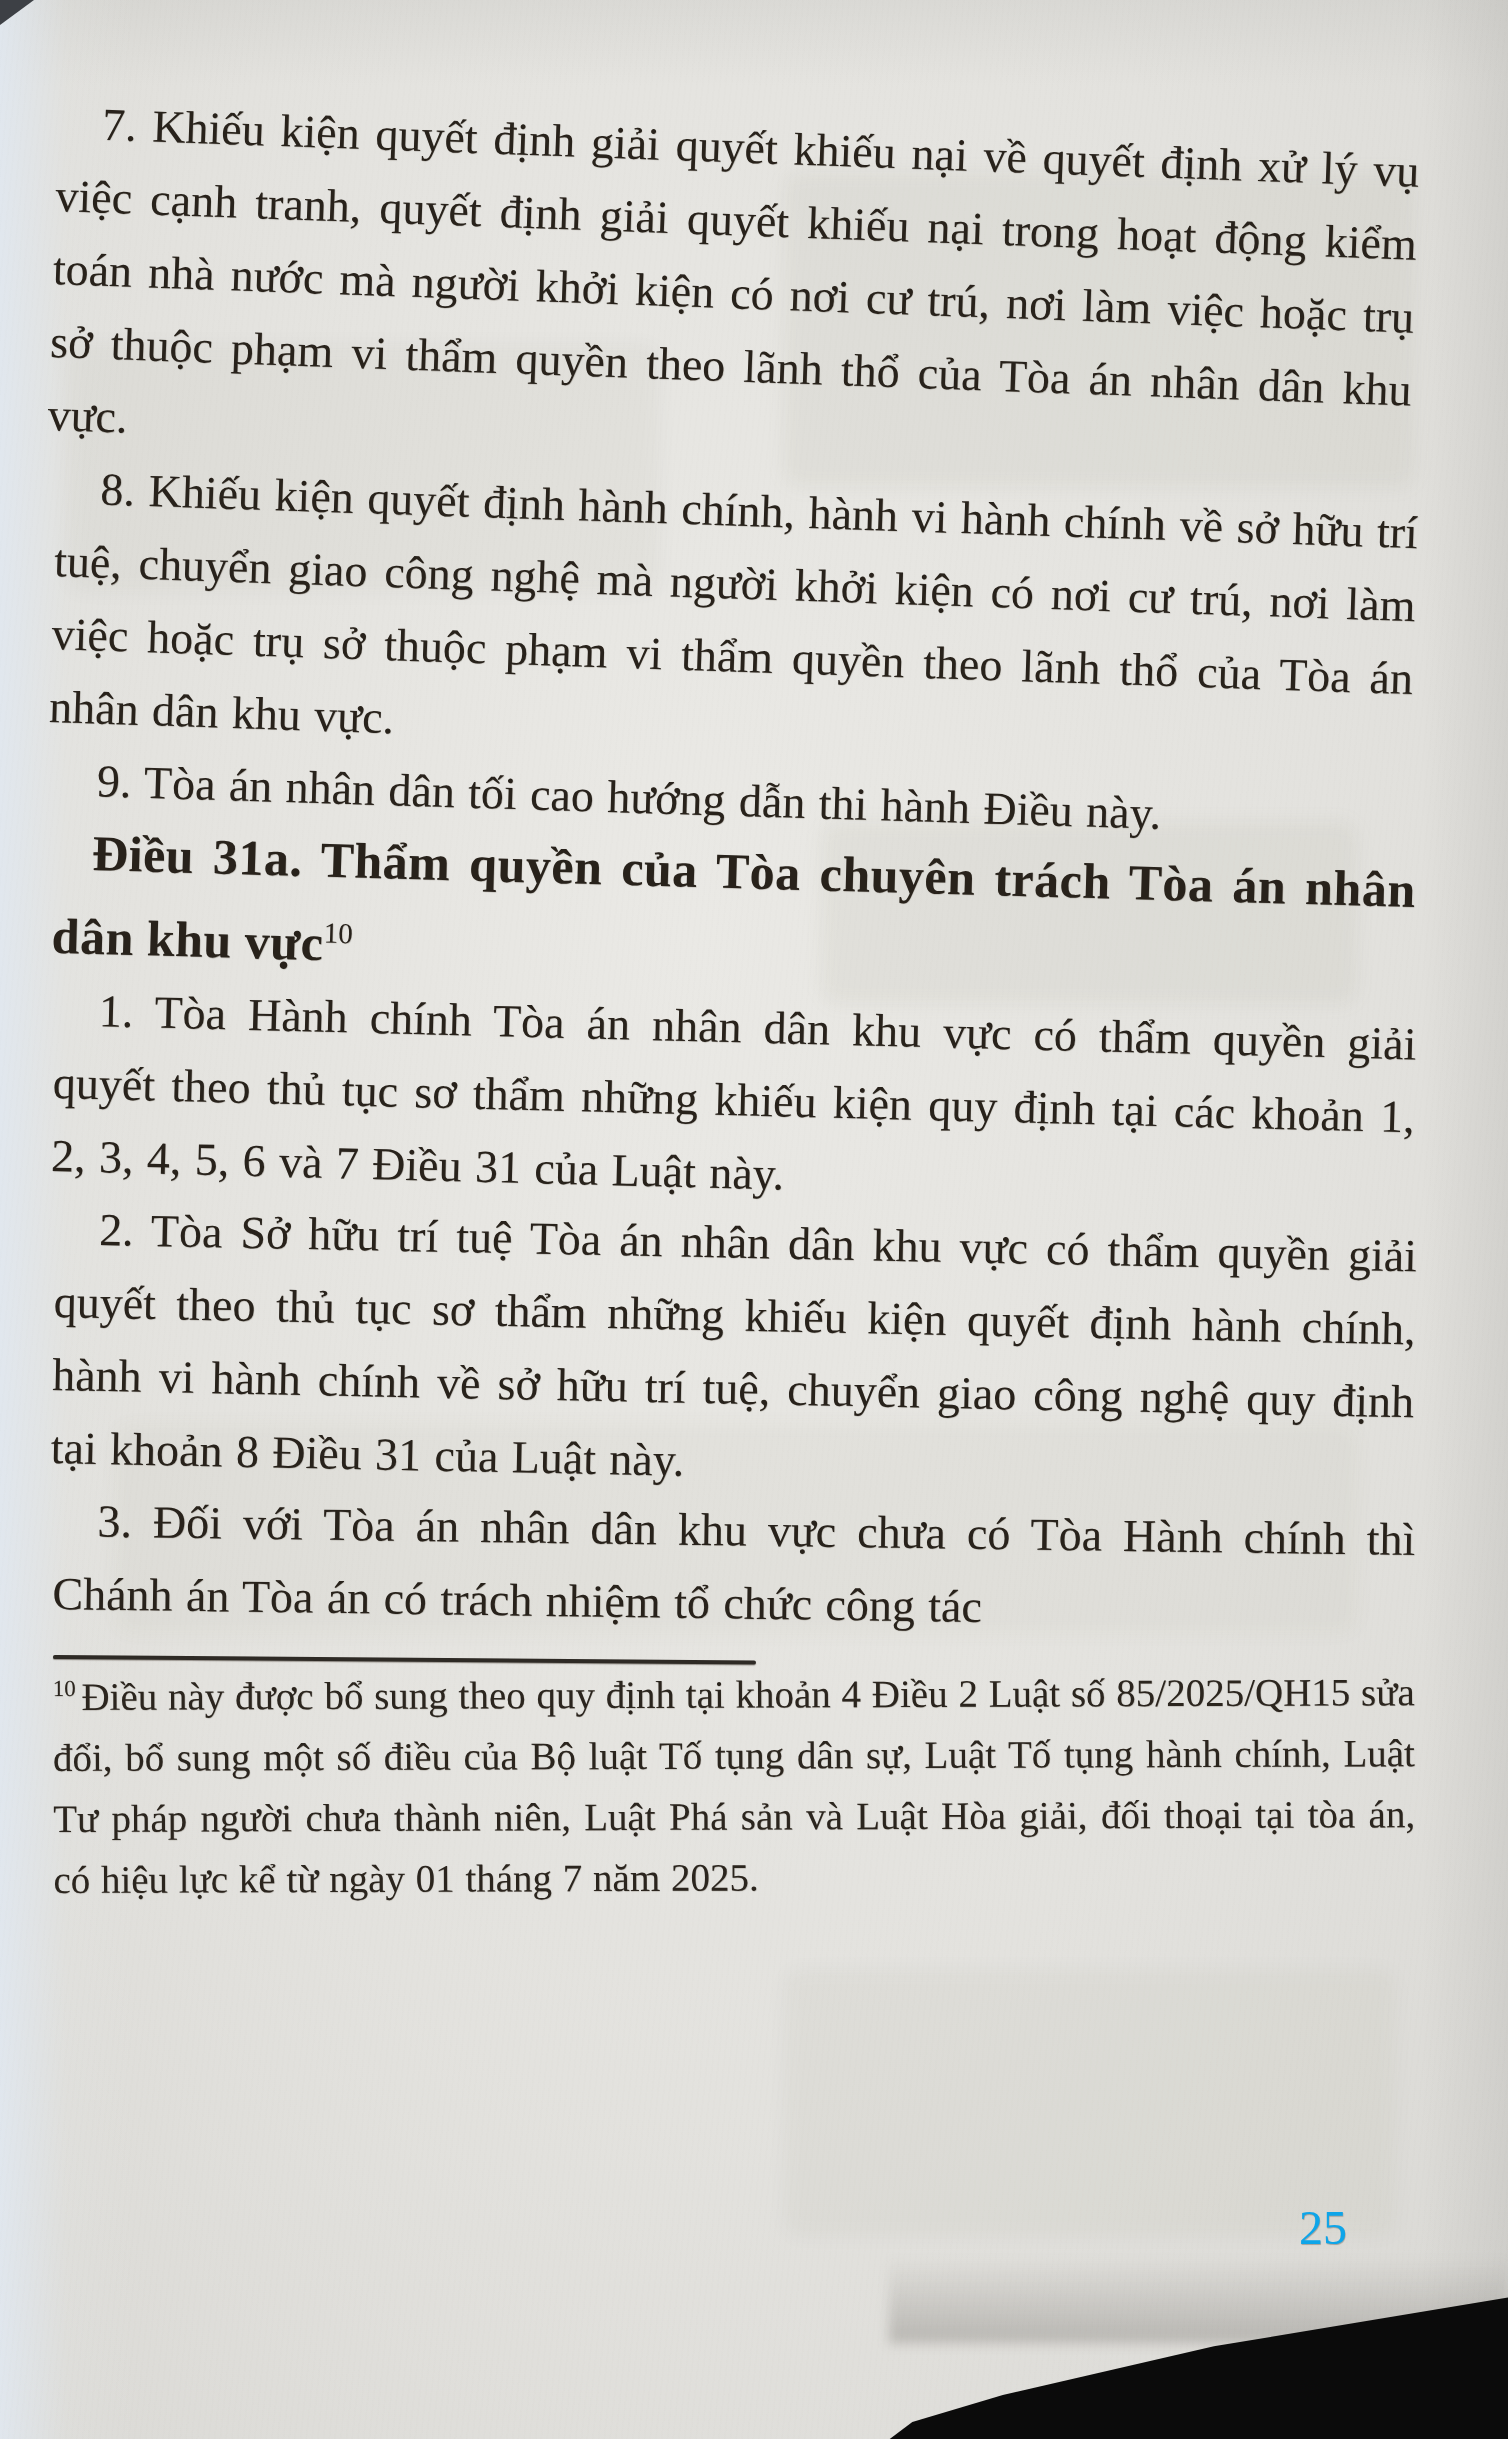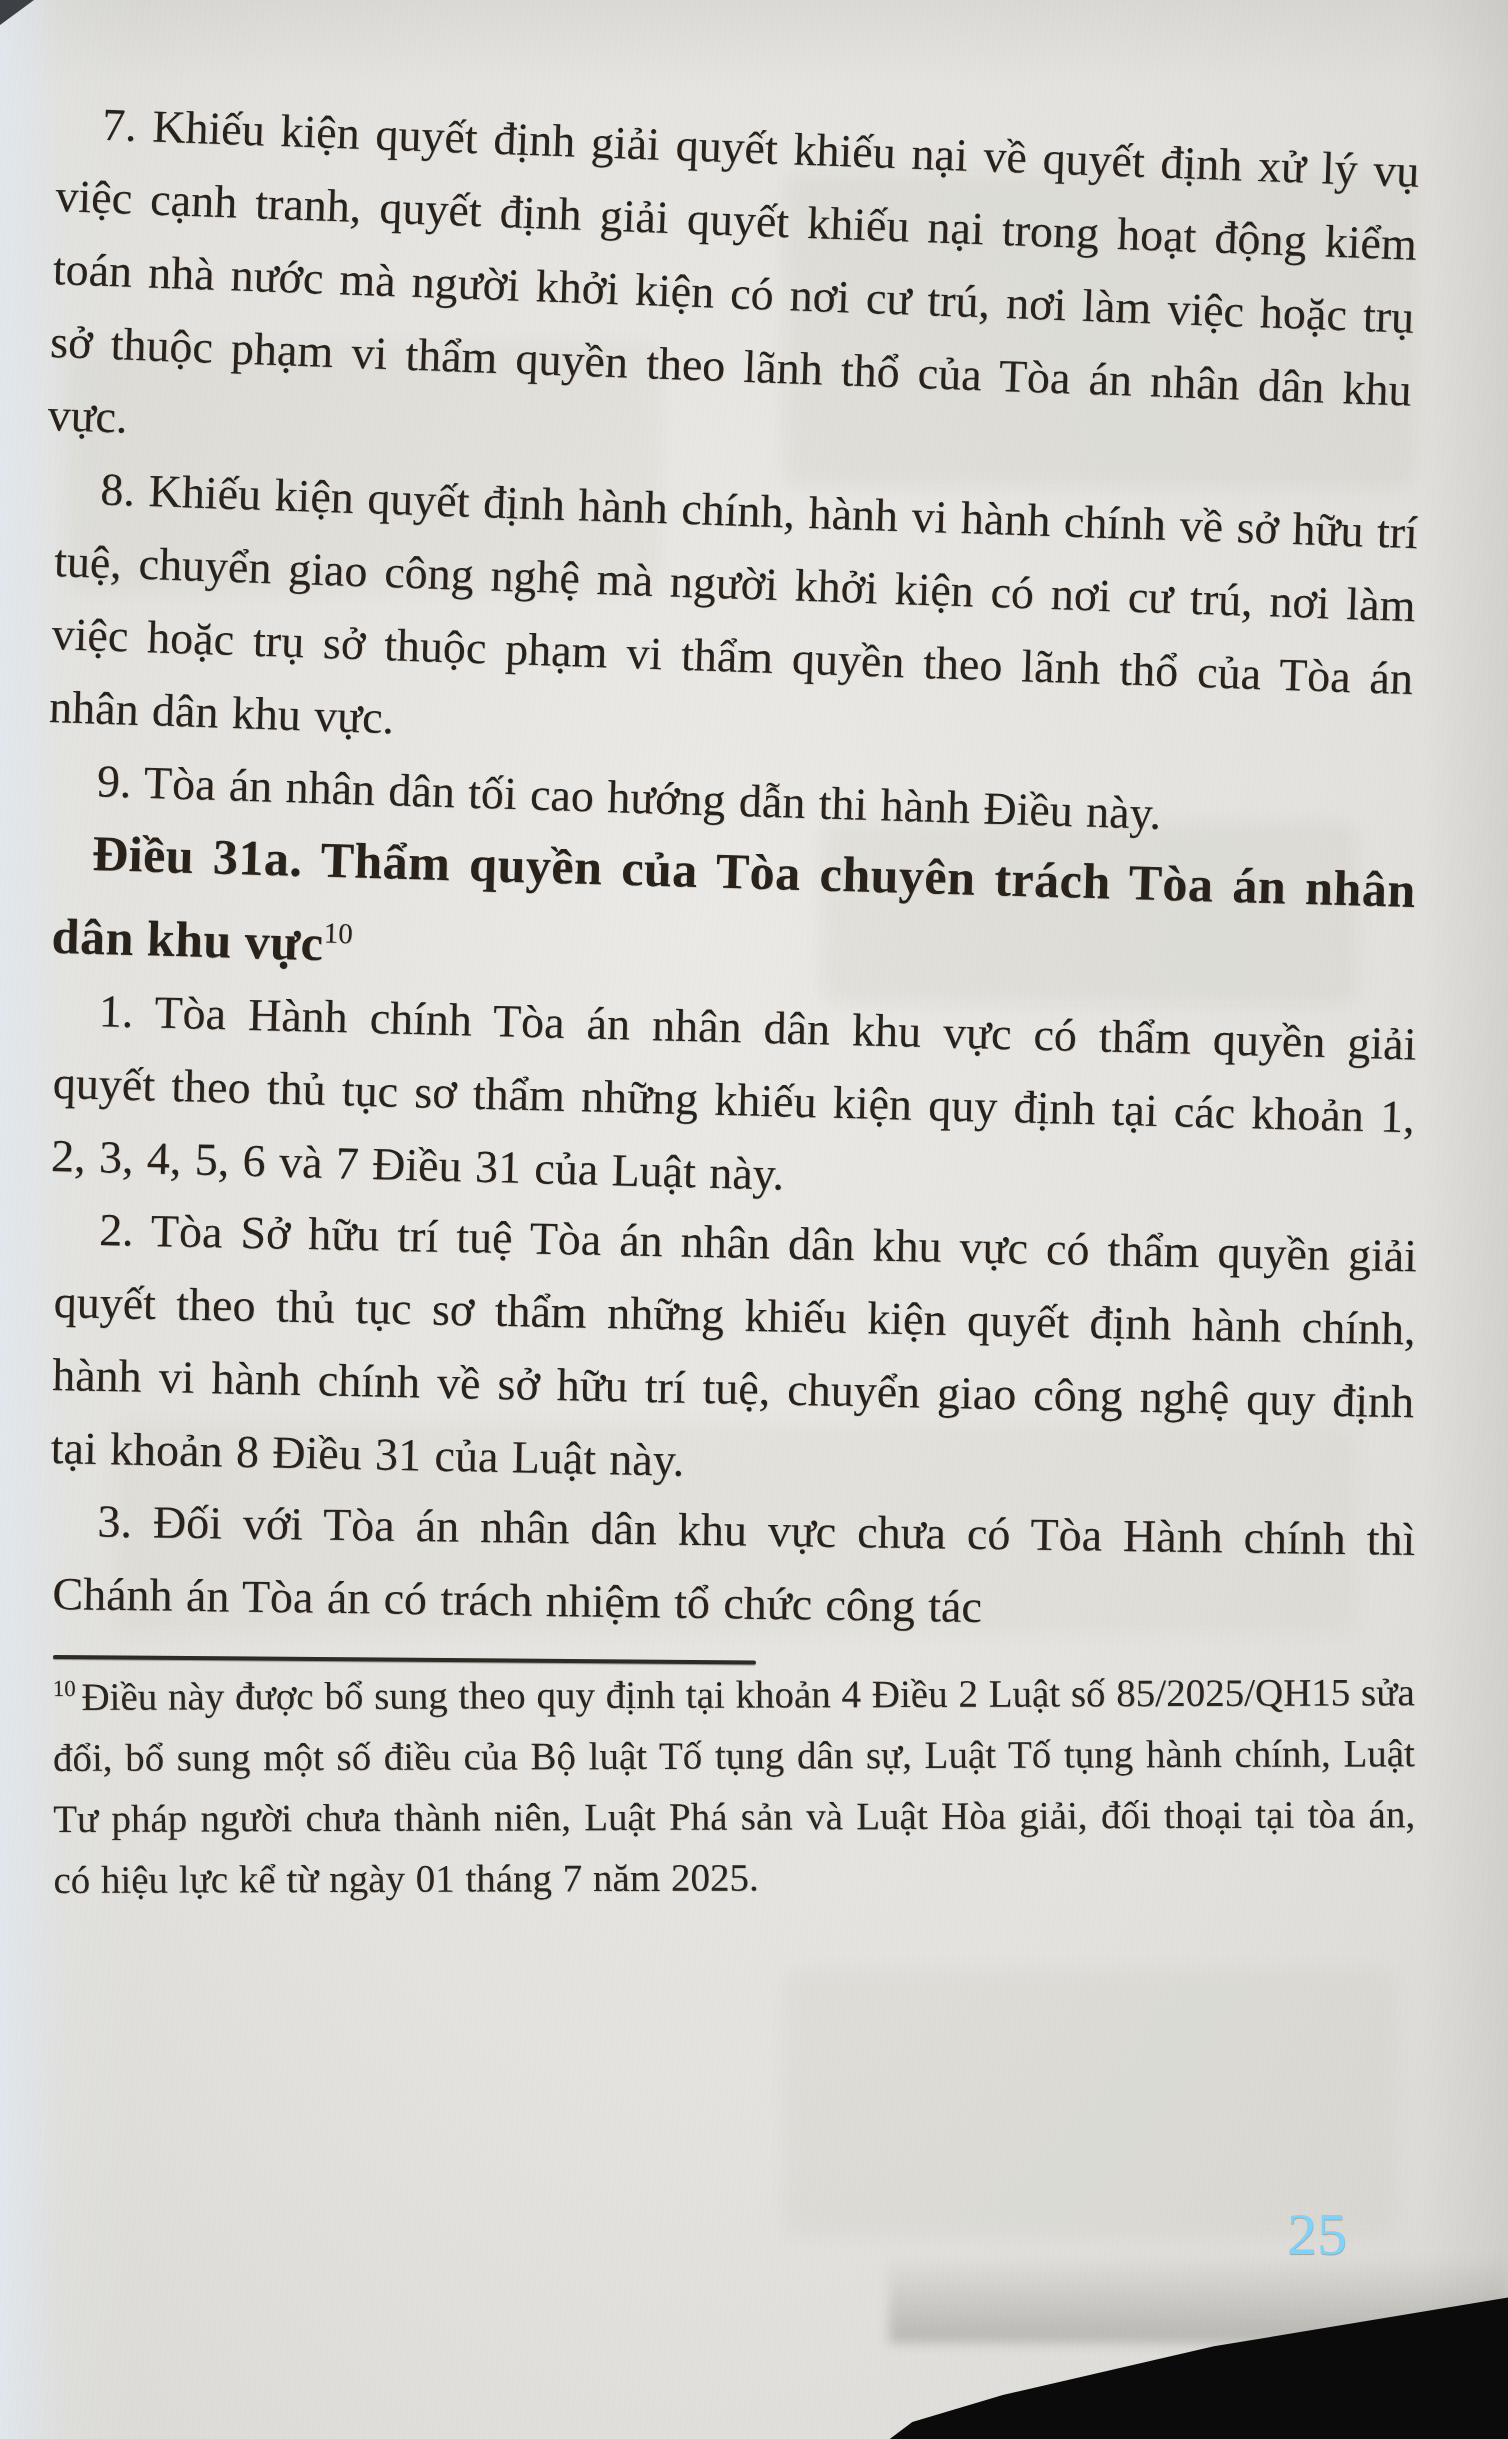--- a/index.html
+++ b/index.html
@@ -80,21 +80,21 @@
     box-shadow:0 1px 1px rgba(40,30,20,.4);
   }
   .footnote{
     font-size:39px;line-height:61px;margin-top:17px;
     word-spacing:1px;transform:rotate(-.2deg);transform-origin:0 50%;
     color:#2b251e;
   }
   .footnote sup{font-size:23px;margin-right:5.7px;}
   .page-number{
     position:absolute;right:161px;top:2200px;
-    font-size:60px;color:#7dd3fc;
+    font-size:48px;color:#0ea5e9;
     text-shadow:0.4px 0.5px 0.7px rgba(45,35,22,.3);
   }
 </style>
 </head>
 <body>
 
 <div class="paper"></div>
 <div class="grain"></div>
 
 <div class="ghost g1"></div>

